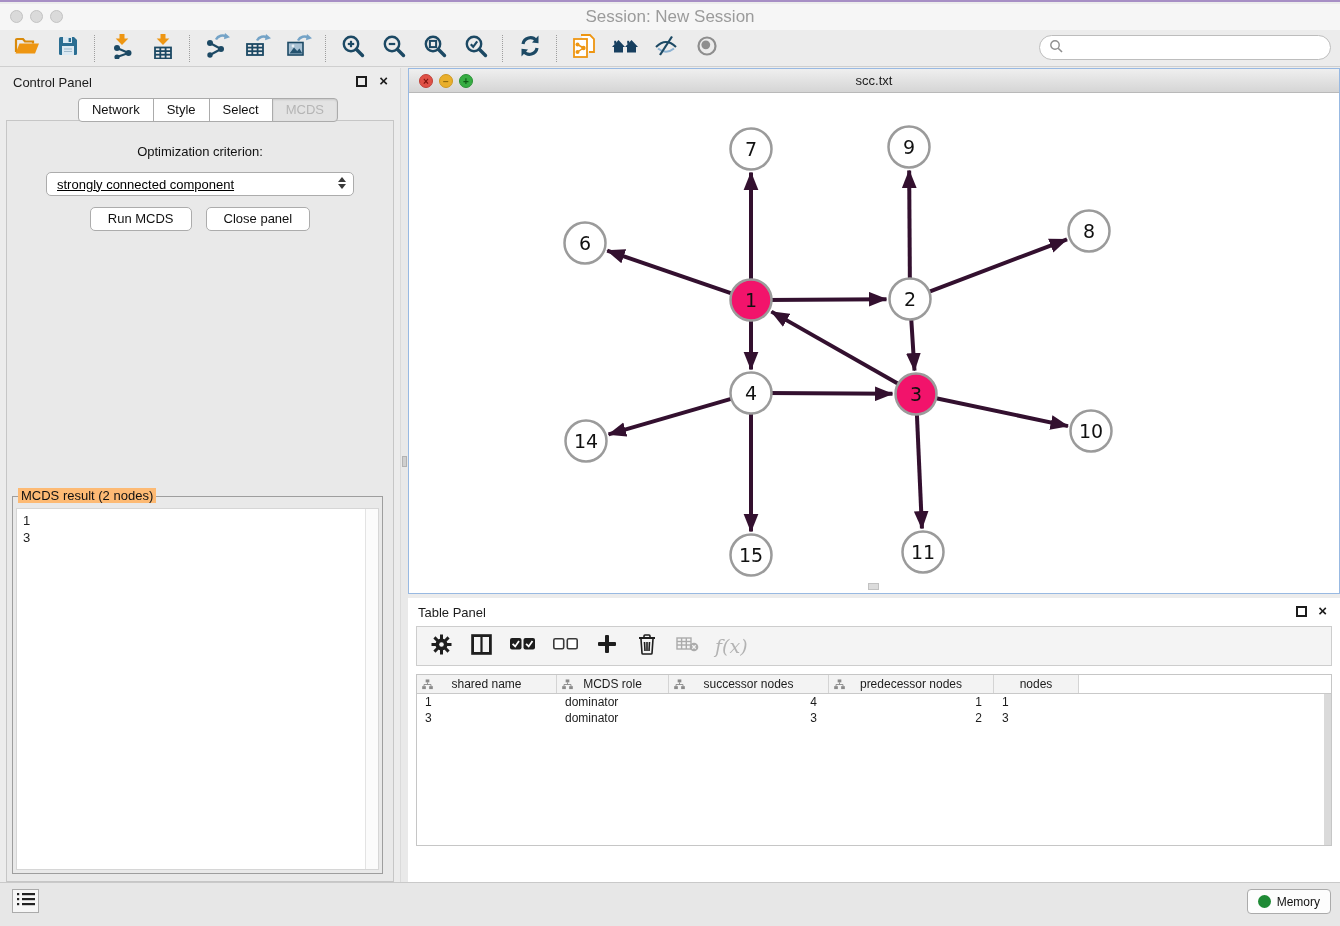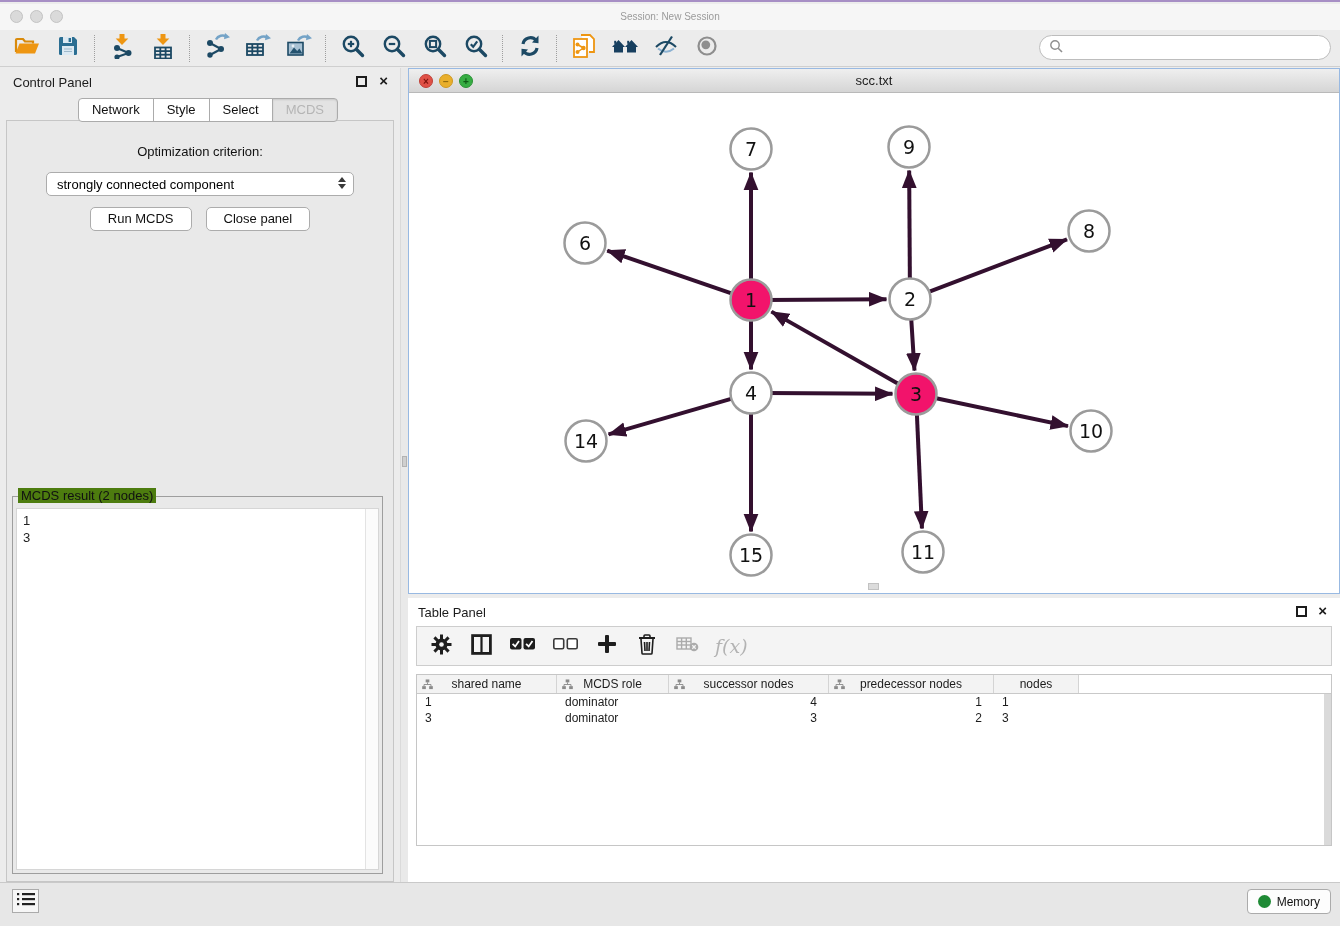--- a/index.html
+++ b/index.html
@@ -2,21 +2,21 @@
 <html><head>
 <meta charset="utf-8">
 <style>
   * { box-sizing: border-box; margin: 0; padding: 0; }
   body { font-family: "Liberation Sans", sans-serif; background: #444; }
   .app { position: relative; width: 1340px; height: 926px; background: #ECECEC; overflow: hidden; border-top: 2px solid #A78FC5; }
 
   
   .titlebar { position: absolute; top: 2px; left: 0; right: 0; height: 26px; background: #F6F6F6; }
   .tl-dot { position: absolute; top: 6px; width: 13px; height: 13px; border-radius: 50%; background: #DADADA; border: 1px solid #C3C3C3; }
-  .app-title { text-align: center; line-height: 26px; font-size: 10px; color: #9B9B9B; }
+  .app-title { text-align: center; line-height: 26px; font-size: 17px; color: #9B9B9B; }
 
   
   .toolbar { position: absolute; top: 28px; left: 0; right: 0; height: 37px; background: #ECECEC; border-bottom: 1px solid #CFCFCF; display: flex; align-items: center; padding-left: 6px; }
   .tbtn { width: 41px; height: 30px; display: flex; align-items: center; justify-content: center; cursor: default; }
   .tsep { width: 1px; height: 27px; border-left: 1px dotted #9E9E9E; margin: 0 6px; }
   .search-wrap { position: absolute; right: 9px; top: 5px; width: 292px; height: 25px; background: #FFF; border: 1px solid #BDBDBD; border-radius: 13px; display: flex; align-items: center; padding-left: 9px; gap: 5px; }
   .search-wrap input { border: none; outline: none; flex: 1; background: transparent; font-size: 13px; font-family: "Liberation Sans", sans-serif; }
 
   
   .control-panel { position: absolute; left: 0; top: 66px; width: 400px; bottom: 36px; background: #ECECEC; }
@@ -24,29 +24,29 @@
   .panel-title { position: absolute; left: 13px; top: 7px; font-size: 13px; color: #1C1C1C; }
   .win-float { position: absolute; width: 11px; height: 11px; border: 2px solid #1C1C1C; top: 8px; }
   .win-close { position: absolute; top: 5px; font-size: 15px; font-weight: bold; color: #1C1C1C; line-height: 16px; }
   .cp-tabs { position: absolute; top: 30px; left: 0; width: 100%; display: flex; justify-content: center; z-index: 2; }
   .seg { border: 1px solid #ABABAB; background: #FFF; color: #111; font-size: 13px; padding: 3px 13px 4px; margin-left: -1px; cursor: default; white-space: nowrap; }
   .seg.first { border-top-left-radius: 4px; border-bottom-left-radius: 4px; margin-left: 16px; }
   .seg.last { border-top-right-radius: 4px; border-bottom-right-radius: 4px; }
   .seg.selected { background: #E3E3E3; color: #B5B5B5; box-shadow: inset 0 1px 2px rgba(0,0,0,0.12); }
   .cp-content { position: absolute; top: 52px; left: 6px; right: 6px; bottom: 8px; background: #E9E9E9; border: 1px solid #C6C6C6; }
   .opt-label { margin-top: 23px; text-align: center; font-size: 13px; color: #111; }
-  .mac-select { margin: 13px auto 0; width: 308px; height: 24px; background: #FFF; border: 1px solid #ACACAC; border-radius: 5px; font-size: 13px; display: flex; align-items: center; padding: 0 22px 0 10px; position: relative; cursor: default; }
+  .mac-select { margin: 13px auto 0; width: 308px; height: 24px; background: #FFF; border: 1px solid #ACACAC; border-radius: 5px; font-size: 13px; display: flex; align-items: center; padding: 0 22px 0 10px; position: relative; cursor: default; text-decoration: underline; }
   .stepper { position: absolute; right: 7px; top: 4px; display: flex; flex-direction: column; gap: 2px; }
   .stepper i { width: 0; height: 0; border-left: 4px solid transparent; border-right: 4px solid transparent; display: block; }
   .stepper .up { border-bottom: 5px solid #3A3A3A; }
   .stepper .dn { border-top: 5px solid #3A3A3A; }
   .btn-row { display: flex; justify-content: center; gap: 14px; margin-top: 11px; }
   .mac-btn { background: #FFF; border: 1px solid #ACACAC; border-radius: 5px; font-size: 13px; color: #111; padding: 3px 17px 4px; cursor: default; }
   .result-fieldset { position: absolute; left: 5px; right: 10px; top: 375px; height: 378px; border: 1px solid #9E9E9E; }
-  .result-legend { position: absolute; top: -9px; left: 5px; background: #4d7c0f; padding: 0 3px; font-size: 13px; color: #111; }
+  .result-legend { position: absolute; top: -9px; left: 5px; background: #fdba74; padding: 0 3px; font-size: 13px; color: #111; }
   .result-inner { position: absolute; left: 3px; right: 3px; top: 11px; bottom: 3px; background: #FFF; border: 1px solid #D6D6D6; font-size: 13px; color: #222; }
   .result-lines { padding: 3px 0 0 6px; line-height: 17px; }
   .result-scroll { position: absolute; right: 0; top: 0; bottom: 0; width: 13px; background: #FBFBFB; border-left: 1px solid #E3E3E3; }
 
   
   .v-divider { position: absolute; left: 400px; top: 66px; width: 8px; bottom: 36px; background: #E9E9E9; border-left: 1px solid #DADADA; }
   .v-handle { position: absolute; left: 1px; top: 388px; width: 5px; height: 11px; background: #CFCFCF; border: 1px solid #B2B2B2; }
 
   
   .network-window { position: absolute; left: 408px; top: 66px; width: 932px; height: 526px; background: #FFF; border: 1px solid #98B9E2; }

